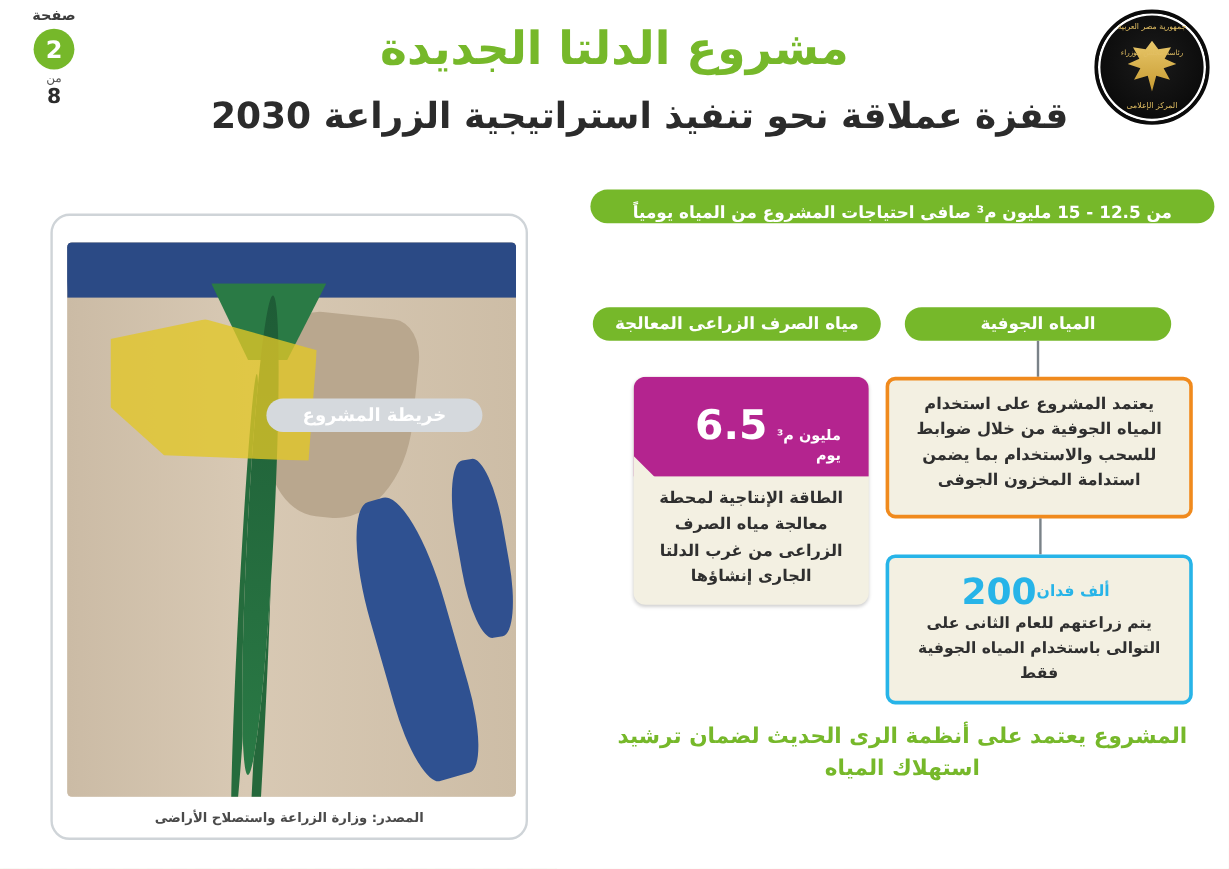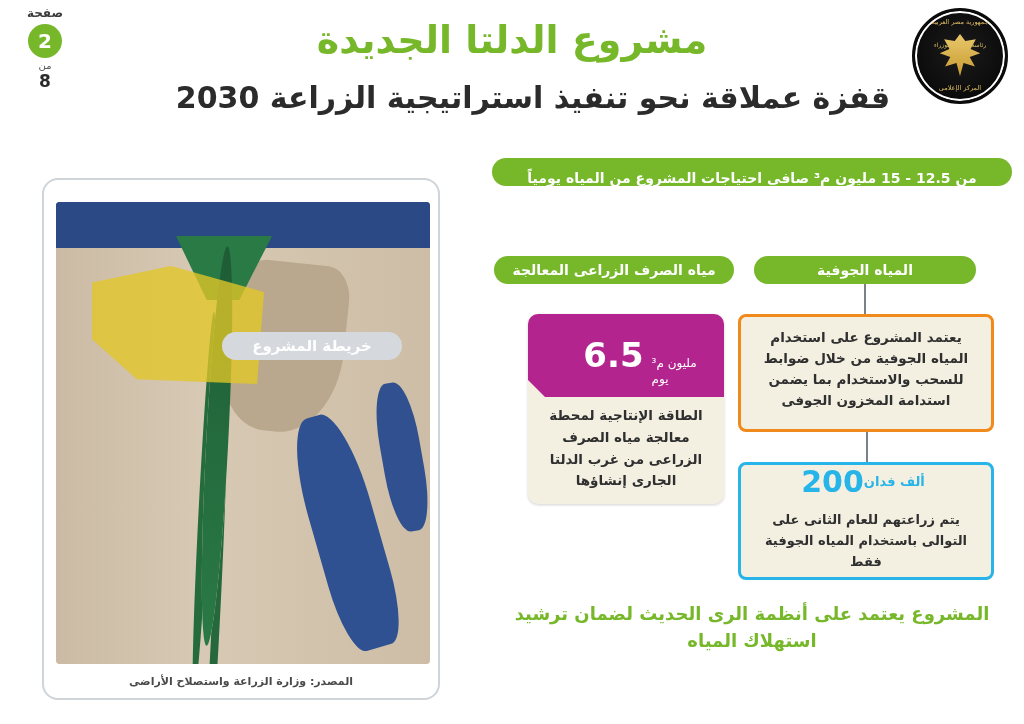--- a/index.html
+++ b/index.html
@@ -184,53 +184,53 @@
     position: absolute; right: 156px; top: 432px; width: 2px; height: 30px; background:#7a8288;
   }
 
   
   .card-feddan {
     position: absolute; right: 30px; top: 462px;
     width: 256px; min-height: 118px;
     background: #f3f0e2;
     border: 3px solid #27b4e8;
     border-radius: 8px;
-    padding: 0 10px;
+    padding: 12px 10px;
     text-align: center;
   }
   .card-feddan .big {
     color: #27b4e8; font-size: 30px; font-weight: bold; line-height: 1.1;
     display: inline-block; vertical-align: middle;
   }
   .card-feddan .unit {
     color: #27b4e8; font-size: 13px; font-weight: bold;
     display: inline-block; vertical-align: middle; margin-right: 6px;
   }
   .card-feddan .desc {
-    margin-top: 12px; color: #2f2f2f; font-size: 13px; font-weight: bold; line-height: 1.6;
+    margin-top: 0; color: #2f2f2f; font-size: 13px; font-weight: bold; line-height: 1.6;
   }
 
   
   .card-drain {
     position: absolute; right: 300px; top: 314px;
     width: 196px;
     background: #f3f0e2;
     border-radius: 10px;
     box-shadow: 0 1px 3px rgba(0,0,0,.18);
     overflow: hidden;
   }
   .card-drain-head {
     background: #b4248f;
     color: #ffffff;
     padding: 8px 12px 10px;
     display: flex; align-items: center; justify-content: center; gap: 8px;
     position: relative;
   }
   .card-drain-head .num { font-size: 34px; font-weight: bold; line-height: 1; margin-left: 28px; }
-  .card-drain-head .units { font-size: 12px; font-weight: normal; line-height: 1.35; text-align:left;margin-top:33px; }
+  .card-drain-head .units { font-size: 12px; font-weight: bold; line-height: 1.35; text-align:right;margin-top:33px; }
   .card-drain-head::after {
     content: ""; position: absolute; left: 0; bottom: -1px;
     width: 0; height: 0;
     border-left: 18px solid #f3f0e2;
     border-top: 18px solid transparent;
   }
   .card-drain-body {
     padding: 8px 10px 12px;
     text-align: center;
     color: #2f2f2f; font-size: 13.5px; font-weight: bold; line-height: 1.6;

